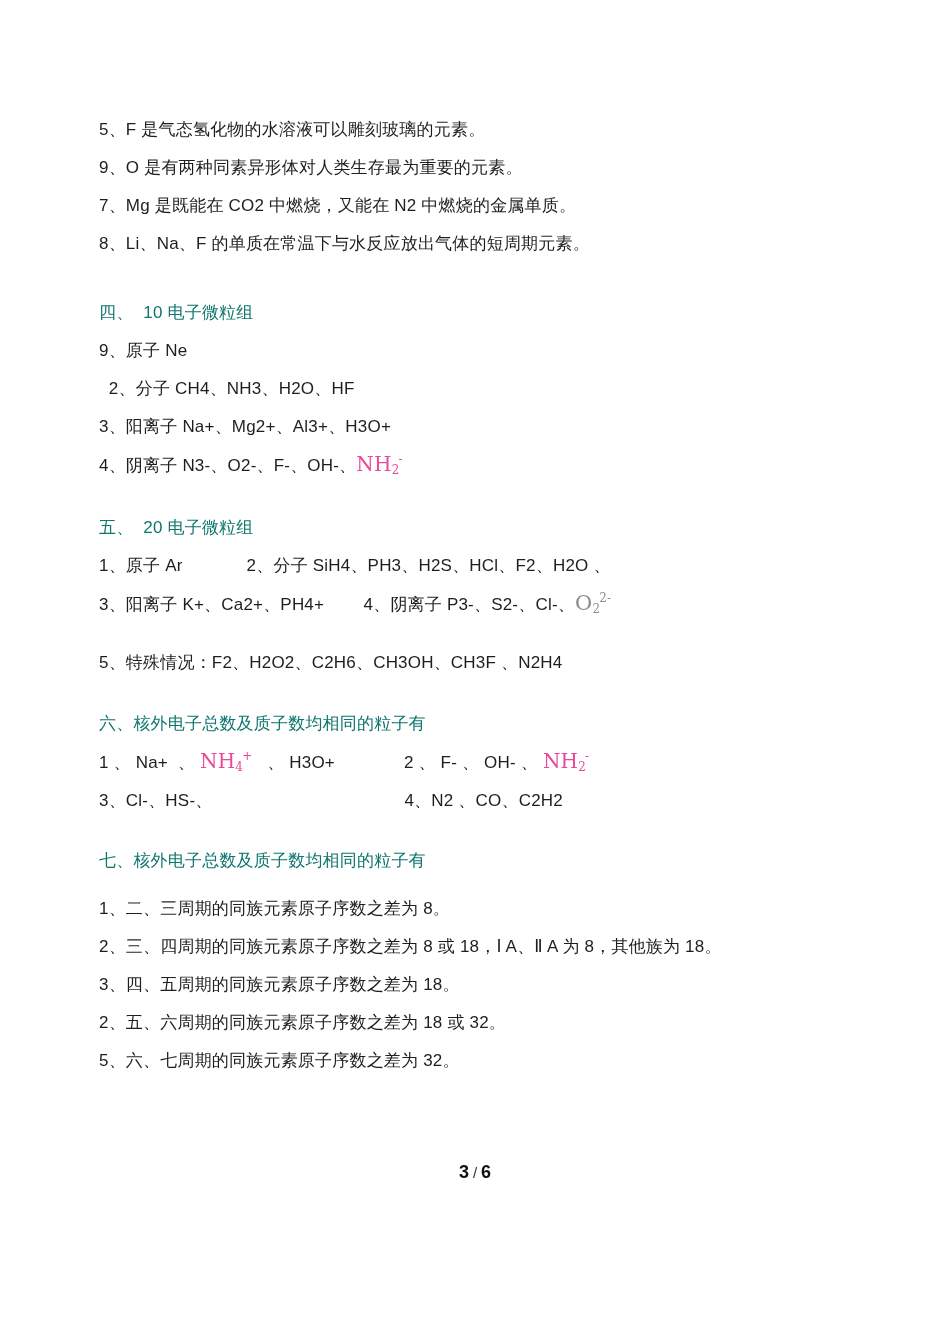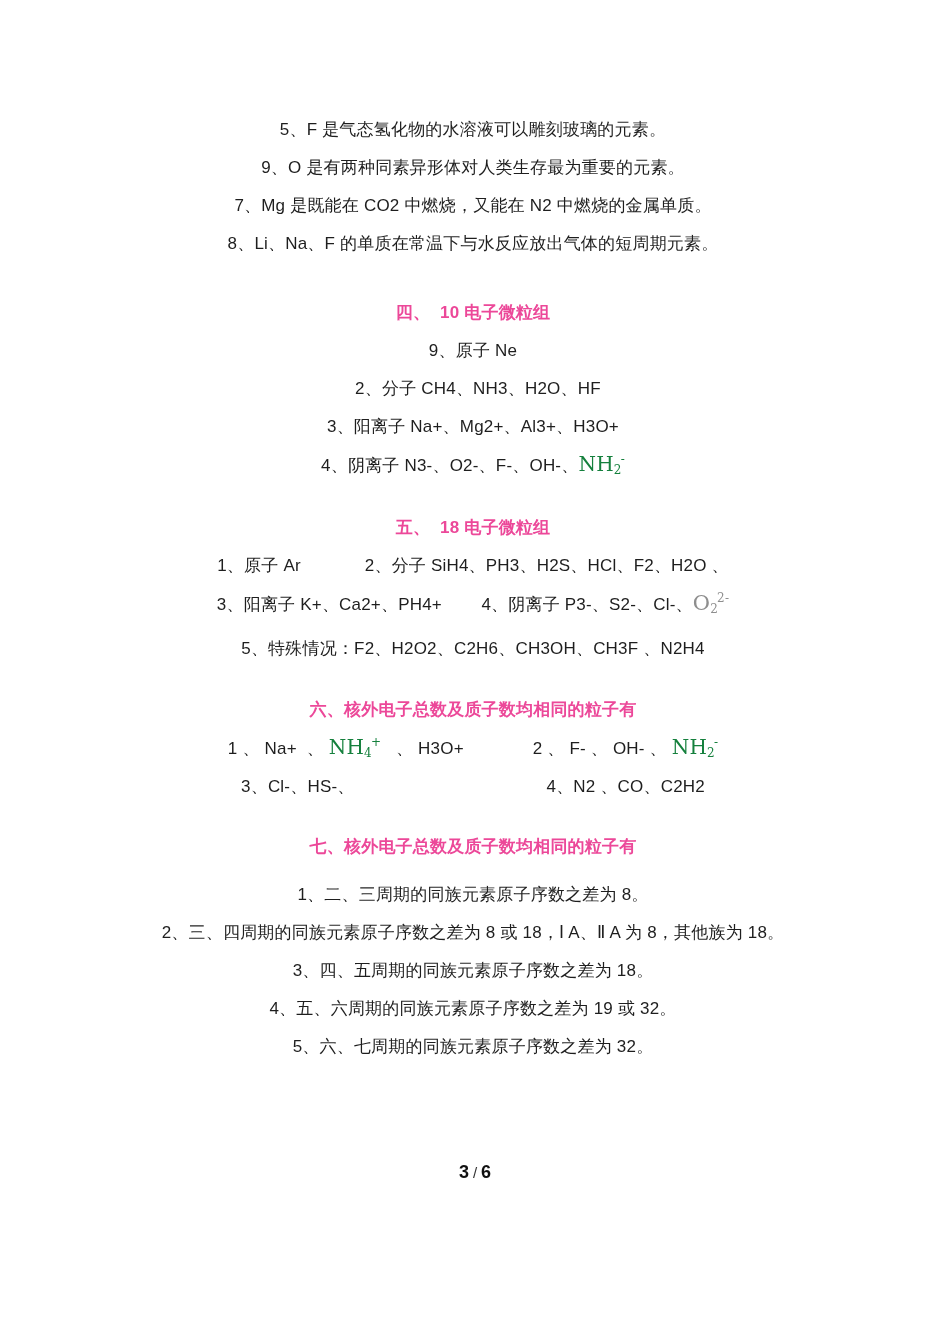--- a/index.html
+++ b/index.html
@@ -10,49 +10,48 @@
   .page {
     position: relative;
     width: 950px;
     height: 1344px;
     background: #ffffff;
     overflow: hidden;
     font-family: "Liberation Sans", "DejaVu Sans", sans-serif;
     color: #1e1e1e;
   }
   .content {
-    padding: 118px 65px 0 61px;
-    text-align: center;
+    padding: 118px 65px 0 99px;
   }
   .line, .heading {
     font-size: 17px;
     line-height: 24px;
     margin: 0 0 14px 0;
     white-space: pre-wrap;
     letter-spacing: 0.2px;
   }
   .heading {
-    font-weight: 700;
-    color: #ec4899;
+    font-weight: 400;
+    color: #0f766e;
   }
   
   #sec-1 { margin-top: 45px; }
   #sec-2 { margin-top: 38px; }
   #sec-3 { margin-top: 37px; }
   #sec-4 { margin-top: 36px; }
   #sec-2 > :nth-child(3) { }  
-  #sec-2 > :nth-child(4) { margin-top: 20px; }  
+  #sec-2 > :nth-child(4) { margin-top: 34px; }  
   #sec-4 > :nth-child(2) { margin-top: 24px; }  
 
   
   .formula {
     font-family: "DejaVu Serif", "Liberation Serif", serif;
     font-size: 20px;
     line-height: 1;
-    color: #15803d;
+    color: #ec4899;
     white-space: nowrap;
   }
   .formula sub {
     font-size: 12px;
     vertical-align: -3px;
   }
   .formula sup {
     font-size: 12px;
     vertical-align: 8px;
     margin-left: -1px;
@@ -91,36 +90,36 @@
         <div class="line">8、Li、Na、F 的单质在常温下与水反应放出气体的短周期元素。</div>
       </section>
     <section id="sec-1">
         <div class="heading">四、  10 电子微粒组</div>
         <div class="line">9、原子 Ne</div>
         <div class="line">  2、分子 CH4、NH3、H2O、HF</div>
         <div class="line">3、阳离子 Na+、Mg2+、Al3+、H3O+</div>
         <div class="line">4、阴离子 N3-、O2-、F-、OH-、<span class="formula">NH<sub>2</sub><sup>-</sup></span></div>
       </section>
     <section id="sec-2">
-        <div class="heading">五、  18 电子微粒组</div>
+        <div class="heading">五、  20 电子微粒组</div>
         <div class="line">1、原子 Ar             2、分子 SiH4、PH3、H2S、HCl、F2、H2O 、</div>
         <div class="line">3、阳离子 K+、Ca2+、PH4+        4、阴离子 P3-、S2-、Cl-、<span class="formula gray">O<sub>2</sub><sup>2-</sup></span></div>
         <div class="line">5、特殊情况：F2、H2O2、C2H6、CH3OH、CH3F 、N2H4</div>
       </section>
     <section id="sec-3">
         <div class="heading">六、核外电子总数及质子数均相同的粒子有</div>
         <div class="line">1 、 Na+  、 <span class="formula">NH<sub>4</sub><sup>+</sup></span>   、 H3O+              2 、 F- 、 OH- 、 <span class="formula">NH<sub>2</sub><sup>-</sup></span></div>
         <div class="line">3、Cl-、HS-、                                       4、N2 、CO、C2H2</div>
       </section>
     <section id="sec-4">
         <div class="heading">七、核外电子总数及质子数均相同的粒子有</div>
         <div class="line">1、二、三周期的同族元素原子序数之差为 8。</div>
         <div class="line">2、三、四周期的同族元素原子序数之差为 8 或 18，Ⅰ A、Ⅱ A 为 8，其他族为 18。</div>
         <div class="line">3、四、五周期的同族元素原子序数之差为 18。</div>
-        <div class="line">4、五、六周期的同族元素原子序数之差为 19 或 32。</div>
+        <div class="line">2、五、六周期的同族元素原子序数之差为 18 或 32。</div>
         <div class="line">5、六、七周期的同族元素原子序数之差为 32。</div>
       </section>
   </div>
 
   <div class="footer">
     <span class="num">3</span><span class="sep">/</span><span class="num">6</span>
   </div>
 </div>
 
 </body></html>

